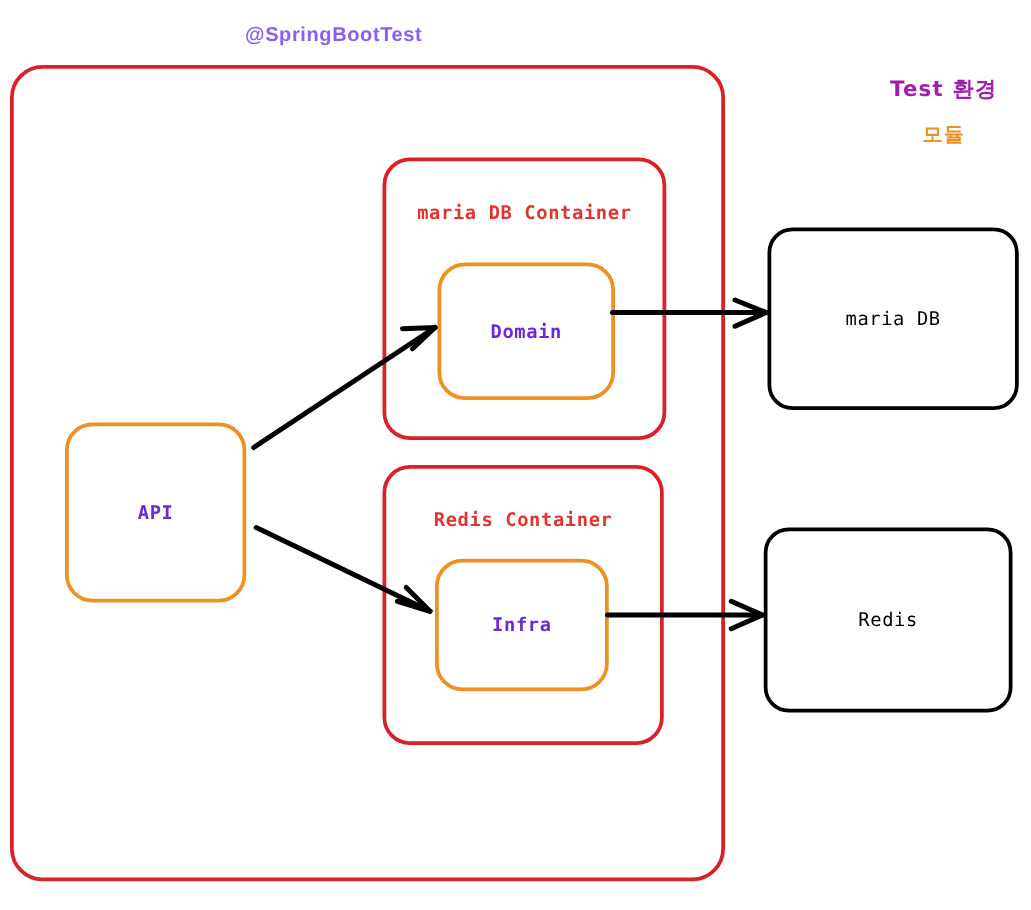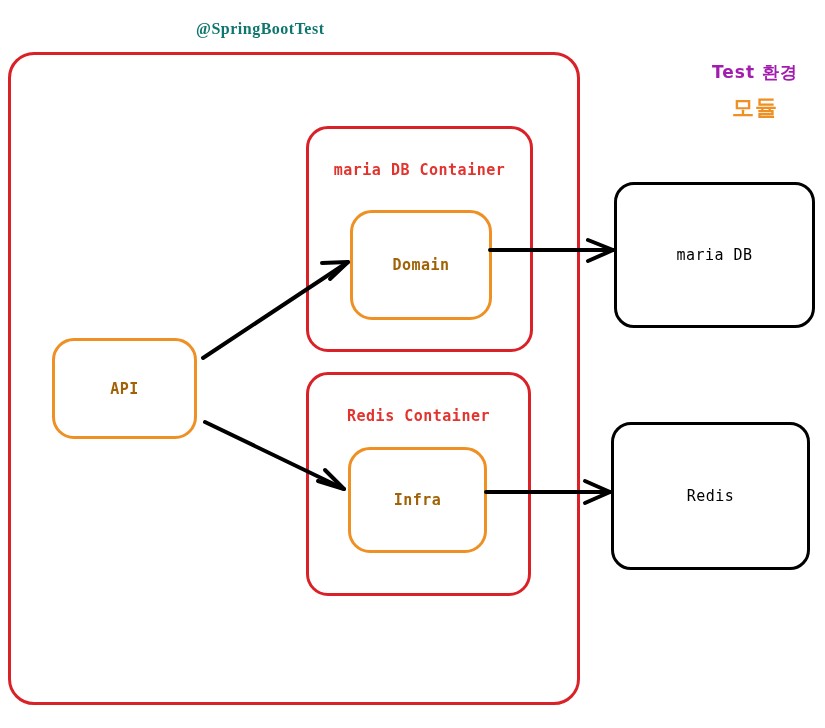--- a/index.html
+++ b/index.html
@@ -35,24 +35,24 @@
     top: 52px;
     width: 572px;
     height: 653px;
     border: 3px solid #DA2128;
     border-radius: 26px;
   }
   #title-springboottest {
     position: absolute;
     left: 196px;
     top: 20px;
-    font-family: Liberation Serif, serif;
+    font-family: Liberation Sans, sans-serif;
     font-size: 16px;
     font-weight: bold;
-    color: #0f766e;
+    color: #8b5cf6;
     letter-spacing: 0.5px;
     white-space: pre;
   }
 
   
   #caption-block {
     position: absolute;
     left: 690px;
     top: 54px;
     width: 130px;
@@ -63,21 +63,21 @@
     display: block;
     font-family: "DejaVu Sans", sans-serif;
     font-size: 17px;
     font-weight: bold;
     color: #a21caf;
     letter-spacing: 1px;
   }
   #caption-line-2 {
     display: block;
     font-family: "DejaVu Sans", sans-serif;
-    font-size: 22px;
+    font-size: 16px;
     font-weight: bold;
     color: #EE9023;
     letter-spacing: 1px;
   }
 
   
   .container-box {
     border: 3px solid #DA2128;
     border-radius: 22px;
     align-items: flex-start;
@@ -103,39 +103,39 @@
   }
 
   
   .module-box {
     border: 3px solid #EE9023;
     border-radius: 22px;
   }
   .module-box .node-label {
     font-size: 15px;
     font-weight: bold;
-    color: #a16207;
+    color: #6d28d9;
   }
   #module-domain {
     left: 350px;
     top: 210px;
     width: 142px;
     height: 110px;
   }
   #module-infra {
     left: 348px;
     top: 447px;
     width: 139px;
     height: 106px;
   }
   #module-api {
     left: 52px;
     top: 338px;
     width: 145px;
-    height: 101px;
+    height: 144px;
   }
 
   
   .system-box {
     border: 3px solid #000000;
     border-radius: 20px;
   }
   .system-box .node-label {
     font-size: 15px;
     color: #000000;

